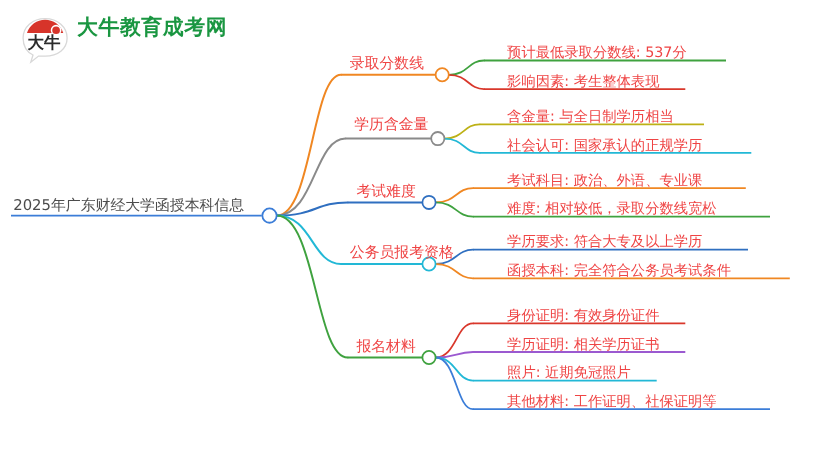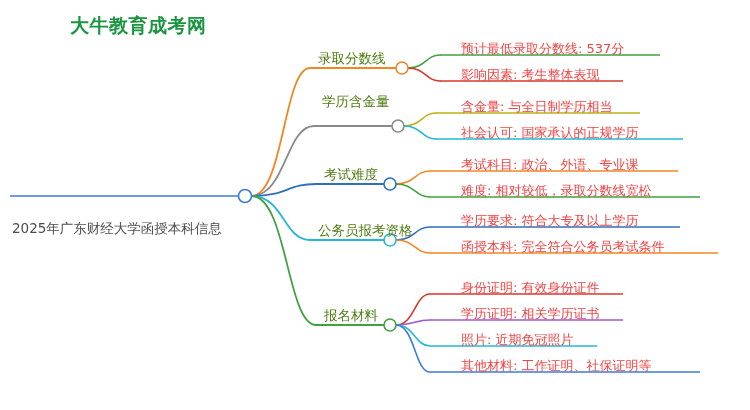--- a/index.html
+++ b/index.html
@@ -67,35 +67,42 @@
   .node-label {
     position: absolute;
     white-space: nowrap;
     font-family: "DejaVu Sans", sans-serif;
     color: #4c4c4c;
     line-height: 1;
   }
   .root-label {
     font-size: 13.5px;
     color: #4c4c4c;
-    margin-top: 41px;
   }
   .branch-label {
     font-size: 13.5px;
-    color: #4d7c0f;
+    color: #ef4444;
   }
   .leaf-label {
     font-size: 13px;
     color: #ef4444;
   }
 </style>
 </head>
 <body>
 
 <div id="logo">
+  <div id="logo-mark">
+    <svg width="46" height="44" viewBox="0 0 46 44" xmlns="http://www.w3.org/2000/svg">
+      <path d="M23 3 C34.5 3 43 10.5 43 20.5 C43 30.5 34.5 37 23 37 L17 37 L10 42.5 L12 36 C6 33 3 27.5 3 20.5 C3 10.5 11.5 3 23 3 Z" fill="#ffffff" stroke="#d8d8d8" stroke-width="1.2"></path>
+      <path d="M6.5 16 C9 8.5 15.5 4 23 4 C30.5 4 37 8.5 39.5 16 Z" fill="#d7342a"></path>
+      <circle cx="33" cy="13.5" r="4.2" fill="#d7342a" stroke="#ffffff" stroke-width="1.4"></circle>
+      <text x="22" y="30" text-anchor="middle" font-family="DejaVu Sans, sans-serif" font-size="15" font-weight="bold" fill="#2b2b2b">大牛</text>
+    </svg>
+  </div>
   <div id="logo-text">
     <div class="logo-cn">大牛教育成考网</div>
   </div>
 </div>
 
 <svg id="canvas" viewBox="0 0 750 410" xmlns="http://www.w3.org/2000/svg">
   <g id="connectors">
       <path d="M 251.5 196 C 283.675 196, 283.675 68, 310 68" fill="none" stroke="#f08722" stroke-width="1.8" stroke-linecap="round"></path>
       <path d="M 408 68 C 425.6 68, 425.6 55, 440 55" fill="none" stroke="#3fa23f" stroke-width="1.6" stroke-linecap="round"></path>
       <path d="M 408 68 C 425.6 68, 425.6 81, 440 81" fill="none" stroke="#d9372b" stroke-width="1.6" stroke-linecap="round"></path>
@@ -142,21 +149,21 @@
       <circle cx="390" cy="240" r="6" fill="#ffffff" stroke="#22b8d6" stroke-width="1.6"></circle>
       <circle cx="390" cy="325" r="6" fill="#ffffff" stroke="#3fa23f" stroke-width="1.6"></circle>
     </g>
 </svg>
 
 <div id="labels">
     <div class="node-label root-label" style="left: 12px; top: 181px;">2025年广东财经大学函授本科信息</div>
     <div class="node-label branch-label" style="left: 318px; top: 52px;">录取分数线</div>
     <div class="node-label leaf-label" style="left: 461px; top: 42px;">预计最低录取分数线: 537分</div>
     <div class="node-label leaf-label" style="left: 461px; top: 68px;">影响因素: 考生整体表现</div>
-    <div class="node-label branch-label" style="left: 322px; top: 95px; font-family: Liberation Serif, serif;">学历含金量</div>
+    <div class="node-label branch-label" style="left: 322px; top: 106px; font-family: Liberation Serif, serif;">学历含金量</div>
     <div class="node-label leaf-label" style="left: 461px; top: 100px;">含金量: 与全日制学历相当</div>
     <div class="node-label leaf-label" style="left: 461px; top: 126px;">社会认可: 国家承认的正规学历</div>
     <div class="node-label branch-label" style="left: 324px; top: 168px;">考试难度</div>
     <div class="node-label leaf-label" style="left: 461px; top: 158px;">考试科目: 政治、外语、专业课</div>
     <div class="node-label leaf-label" style="left: 461px; top: 184px;">难度: 相对较低，录取分数线宽松</div>
     <div class="node-label branch-label" style="left: 318px; top: 224px;">公务员报考资格</div>
     <div class="node-label leaf-label" style="left: 461px; top: 214px;">学历要求: 符合大专及以上学历</div>
     <div class="node-label leaf-label" style="left: 461px; top: 240px;">函授本科: 完全符合公务员考试条件</div>
     <div class="node-label branch-label" style="left: 324px; top: 309px;">报名材料</div>
     <div class="node-label leaf-label" style="left: 461px; top: 281px;">身份证明: 有效身份证件</div>

